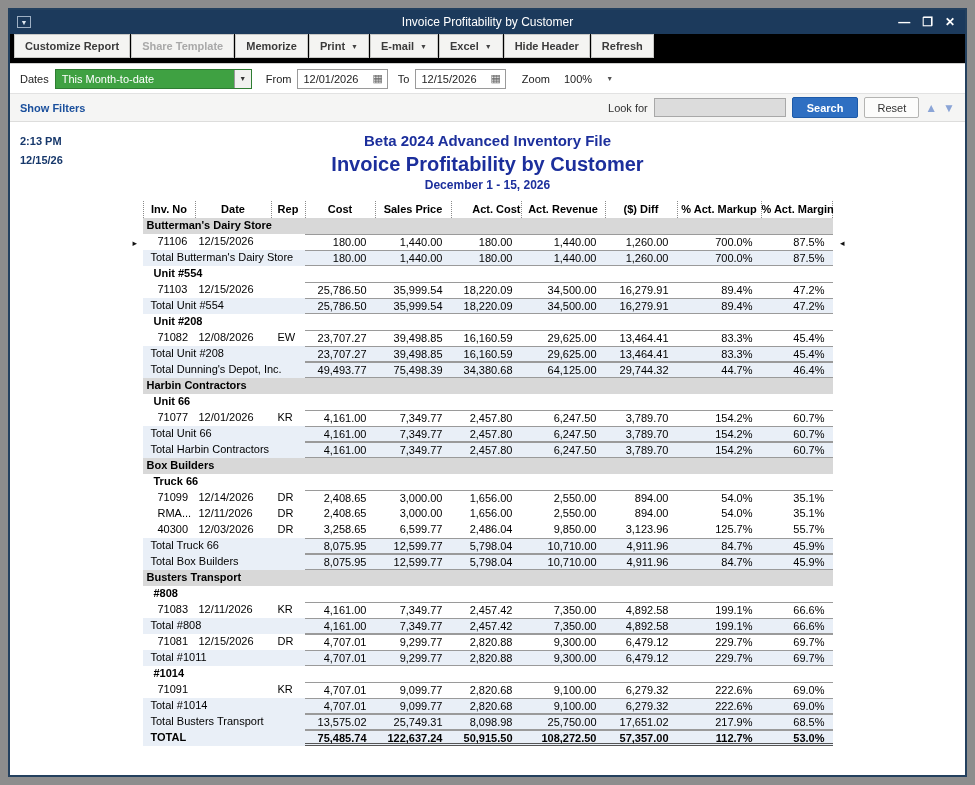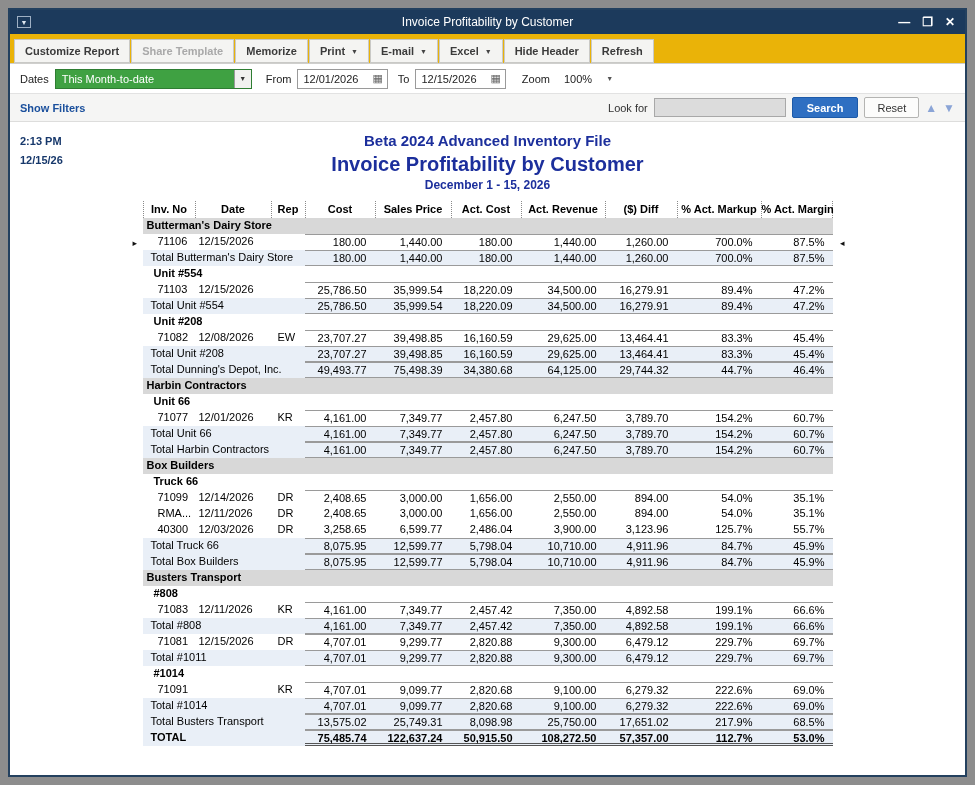--- a/index.html
+++ b/index.html
@@ -25,22 +25,22 @@
   }
   .win-title {
     position: absolute; left: 0; right: 0; text-align: center;
     font-size: 12px; color: #ffffff;
   }
   .win-controls { margin-left: auto; display: flex; gap: 12px; padding-right: 10px; z-index: 2; }
   .win-controls span { font-size: 12px; font-weight: bold; color: #fff; cursor: default; line-height: 1; }
 
   
   .toolbar {
-    flex: 0 0 30px; background: #eab308; border-bottom: 1px solid #cfcfcd;
-    display: flex; align-items: flex-end; padding-left: 4px;
+    flex: 0 0 30px; background: #000000; border-bottom: 1px solid #cfcfcd;
+    display: flex; align-items: flex-start; padding-left: 4px;
   }
   .tb-btn {
     height: 24px; margin-right: 1px; padding: 0 10px;
     background: #f4f4f2; border: 1px solid #c9c9c6;
     display: flex; align-items: center; gap: 6px;
     font-size: 11px; font-weight: bold; color: #3b3b3b; white-space: nowrap;
   }
   .tb-btn.disabled { color: #a9a9a9; }
   .tb-btn .dd-arrow { font-size: 7px; color: #444; }
 
@@ -221,21 +221,21 @@
       <div class="rtitle">Invoice Profitability by Customer</div>
       <div class="rsub">December 1 - 15, 2026</div>
     </div>
     <div class="rtable" id="rtable">
         <div class="trow thead-row">
           <div class="cell hcell" style="width: 52px;">Inv. No</div>
           <div class="cell hcell" style="width: 76px;">Date</div>
           <div class="cell hcell" style="width: 34px;">Rep</div>
           <div class="cell hcell" style="width: 70px;">Cost</div>
           <div class="cell hcell" style="width: 76px;">Sales Price</div>
-          <div class="cell hcell" style="width: 70px;">Act. Cost</div>
+          <div class="cell hcell" style="width: 70px; text-align: right;">Act. Cost</div>
           <div class="cell hcell" style="width: 84px;">Act. Revenue</div>
           <div class="cell hcell" style="width: 72px;">($) Diff</div>
           <div class="cell hcell" style="width: 84px;">% Act. Markup</div>
           <div class="cell hcell" style="width: 72px;">% Act. Margin</div>
         </div>
         <div class="trow group">
           <div class="cell glab" style="width: 690px;">Butterman's Dairy Store</div>
         </div>
         <div class="trow detail first">
           <div class="cell inv" style="width: 52px;">71106</div>
@@ -389,21 +389,21 @@
           <div class="cell num" style="width: 84px;">54.0%</div>
           <div class="cell num" style="width: 72px;">35.1%</div>
         </div>
         <div class="trow detail">
           <div class="cell inv" style="width: 52px;">40300</div>
           <div class="cell date" style="width: 76px;">12/03/2026</div>
           <div class="cell rep" style="width: 34px;">DR</div>
           <div class="cell num" style="width: 70px;">3,258.65</div>
           <div class="cell num" style="width: 76px;">6,599.77</div>
           <div class="cell num" style="width: 70px;">2,486.04</div>
-          <div class="cell num" style="width: 84px;">3,900.00</div>
+          <div class="cell num" style="width: 84px;">9,850.00</div>
           <div class="cell num" style="width: 72px;">3,123.96</div>
           <div class="cell num" style="width: 84px;">125.7%</div>
           <div class="cell num" style="width: 72px;">55.7%</div>
         </div>
         <div class="trow total">
           <div class="cell tlab" style="width: 162px;">Total Truck 66</div>
           <div class="cell num" style="width: 70px;">8,075.95</div>
           <div class="cell num" style="width: 76px;">12,599.77</div>
           <div class="cell num" style="width: 70px;">5,798.04</div>
           <div class="cell num" style="width: 84px;">10,710.00</div>

